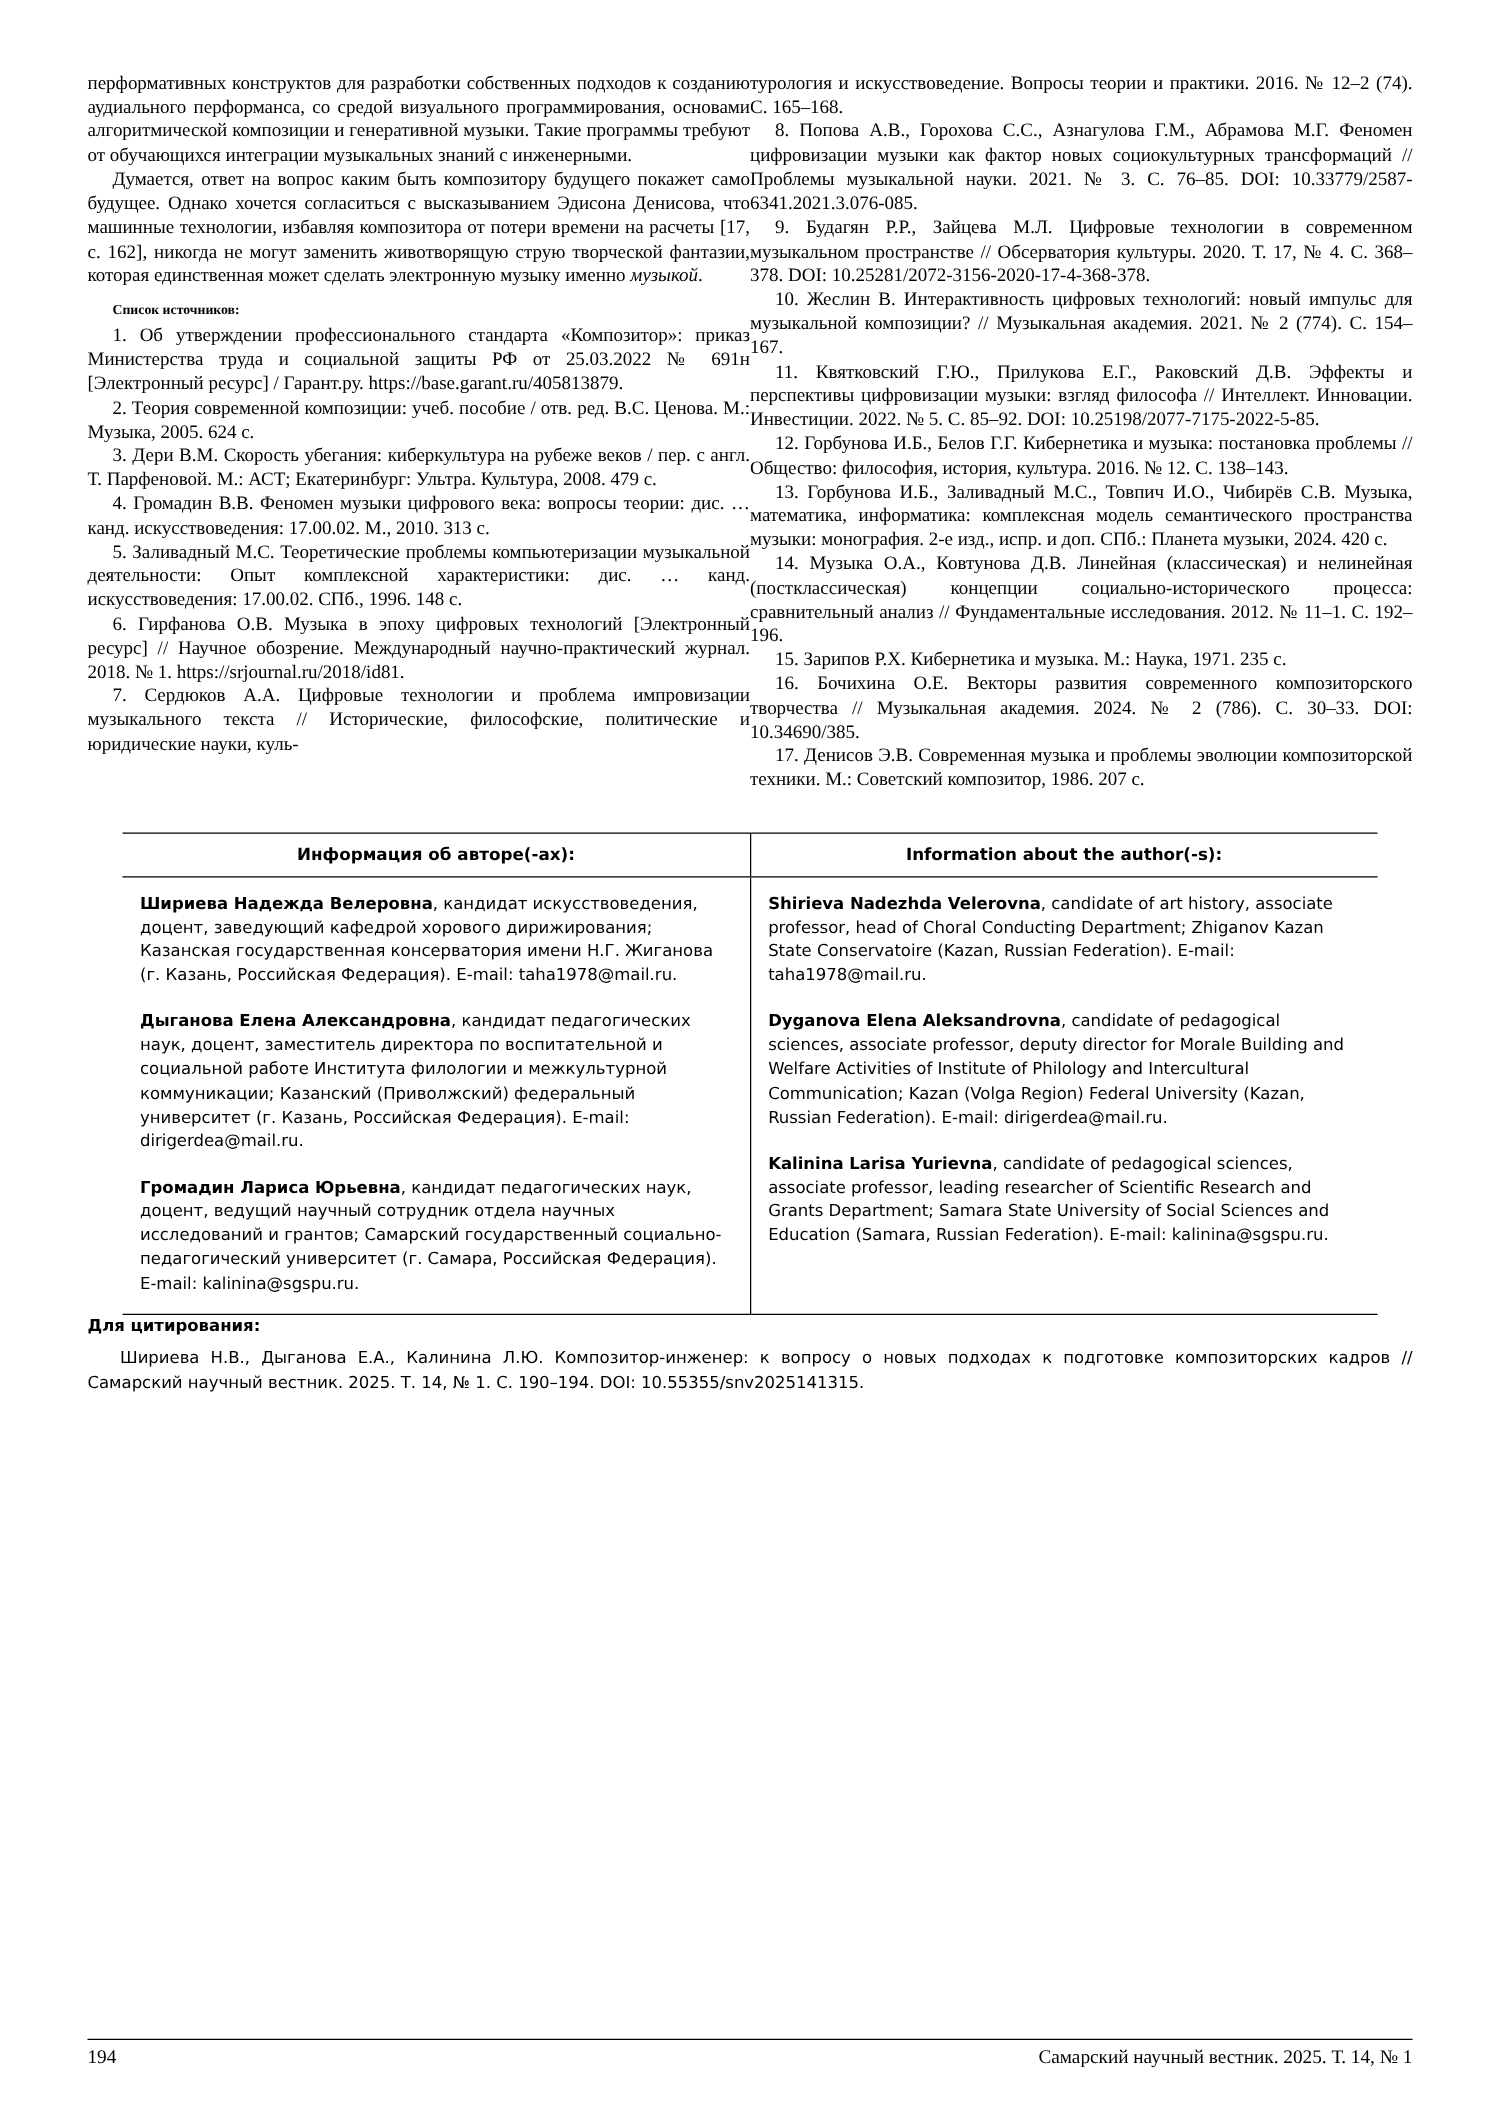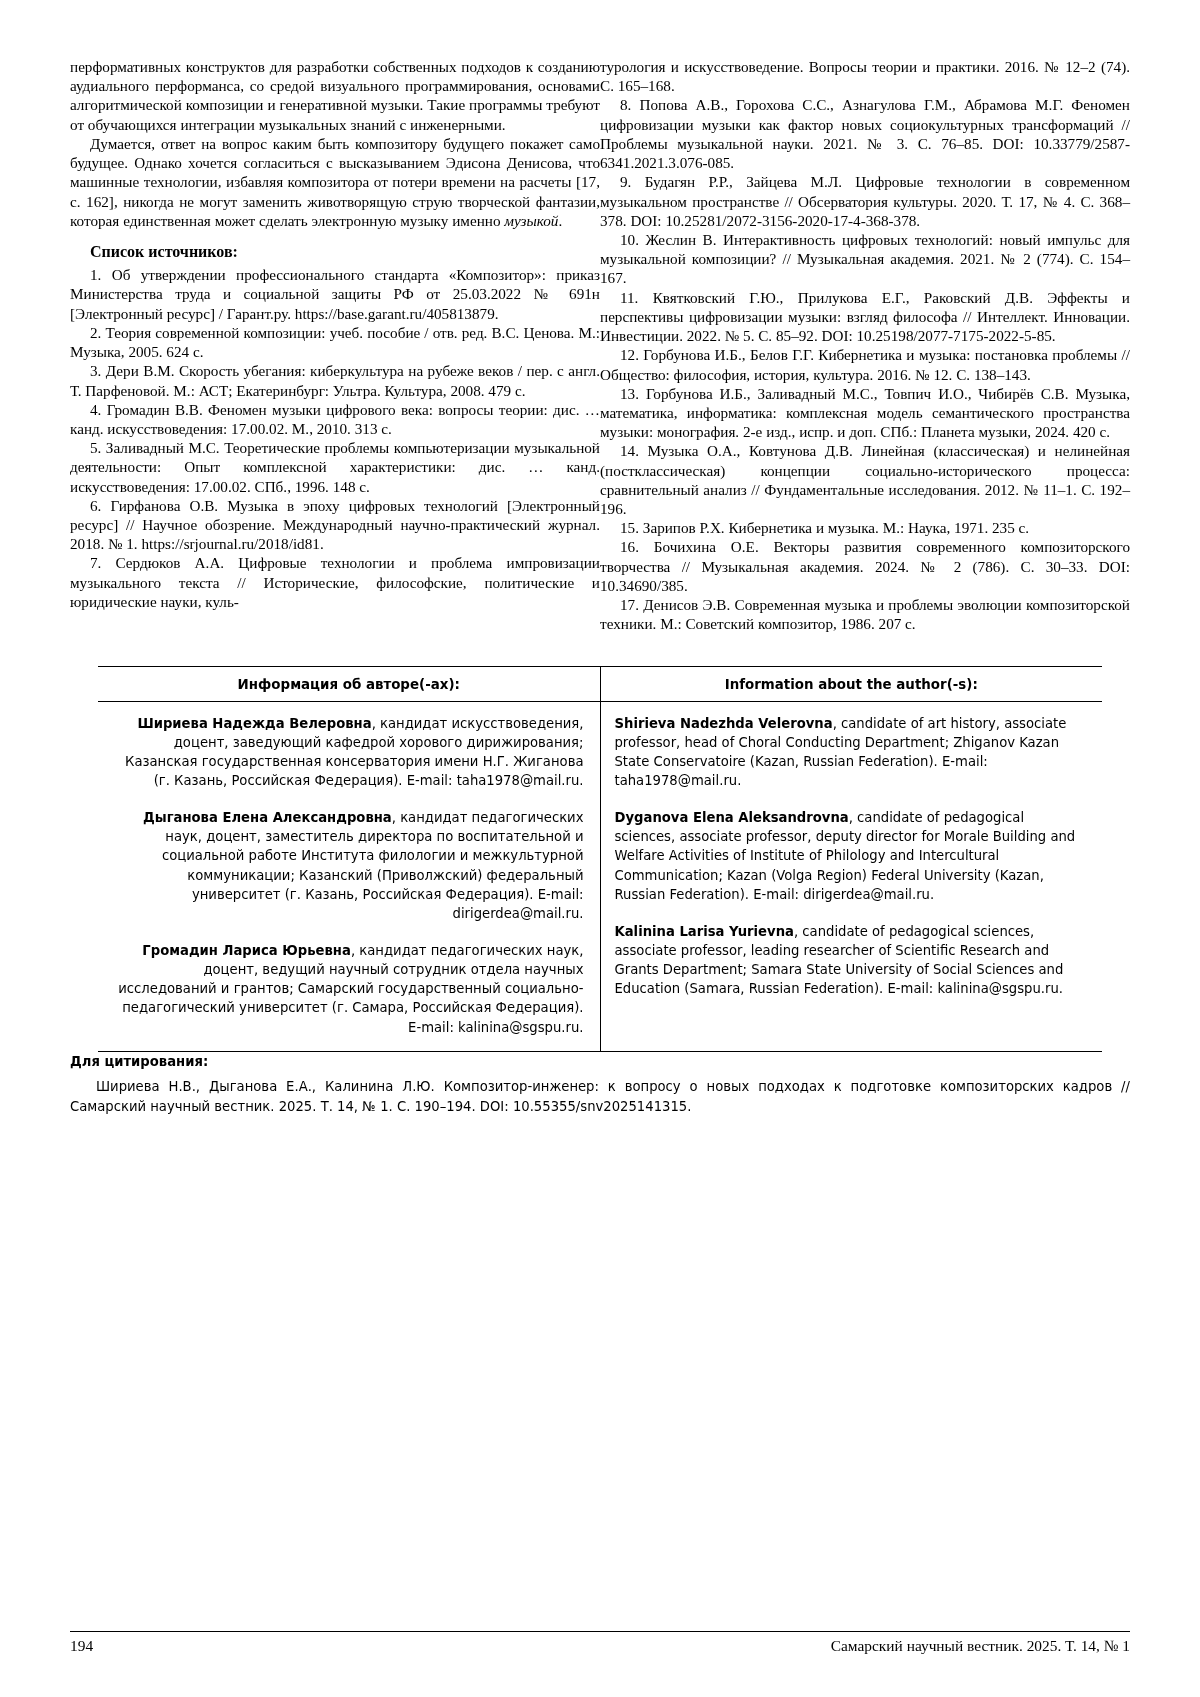--- a/index.html
+++ b/index.html
@@ -57,21 +57,21 @@
     hyphens: auto;
   }
   .col p {
     margin: 0;
     text-indent: 20px;
   }
   .col p.noind {
     text-indent: 0;
   }
   .section-title {
-    font-size: 16px;
+    font-size: 11px;
     font-weight: bold;
     text-indent: 20px;
     margin: 12px 0 3px 0;
     text-align: left;
   }
   .it { font-style: italic; }
 
   
   .authors-table {
     margin-top: 32px;
@@ -95,21 +95,20 @@
     padding: 10px 4px 9px 4px;
   }
   .at-head td.left-cell { border-right: 1.2px solid #000; }
   .at-body td {
     font-size: 13.2px;
     line-height: 1.45;
     padding: 12px 16px 12px 14px;
   }
   .at-body td.left-cell {
     border-right: 1.2px solid #000;
-    text-align: right;
   }
   .at-body {
     border-bottom: 1.2px solid #000;
   }
   .author-block { margin-bottom: 18px; }
   .author-block:last-child { margin-bottom: 2px; }
   .author-name { font-weight: bold; }
 
   
   .cite-wrap {

